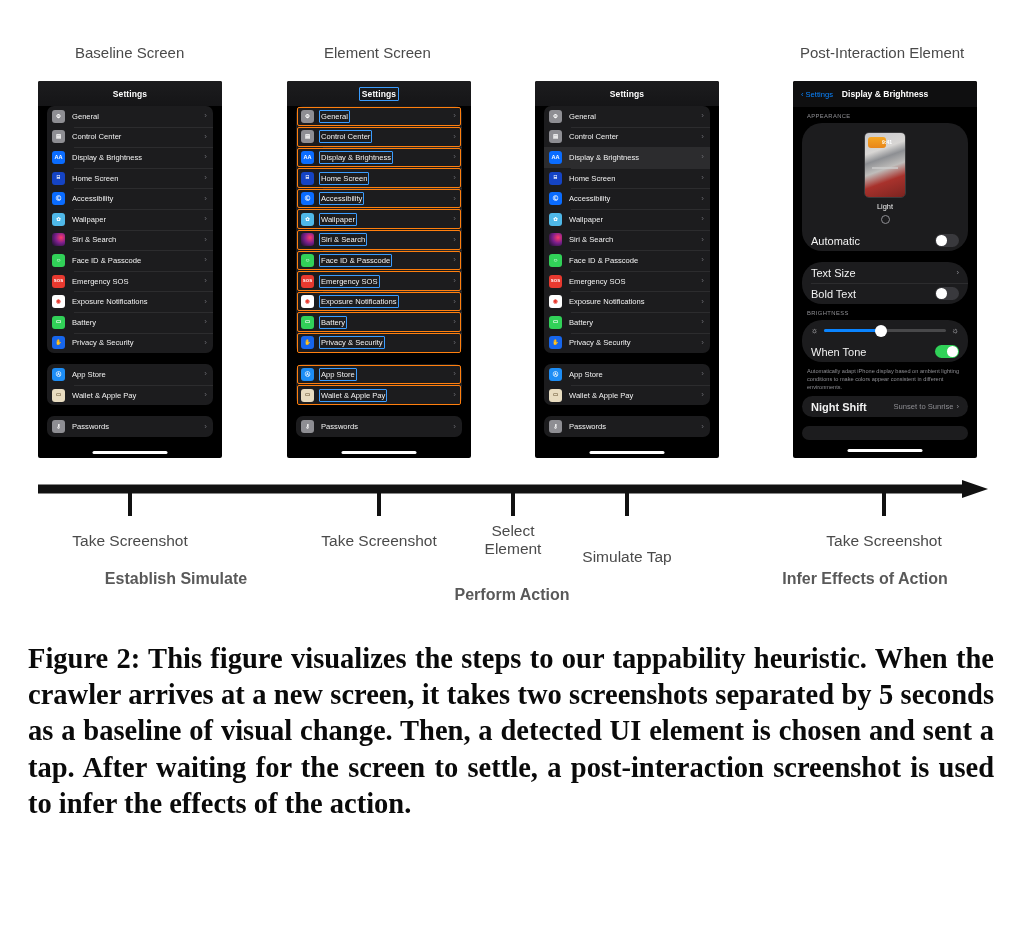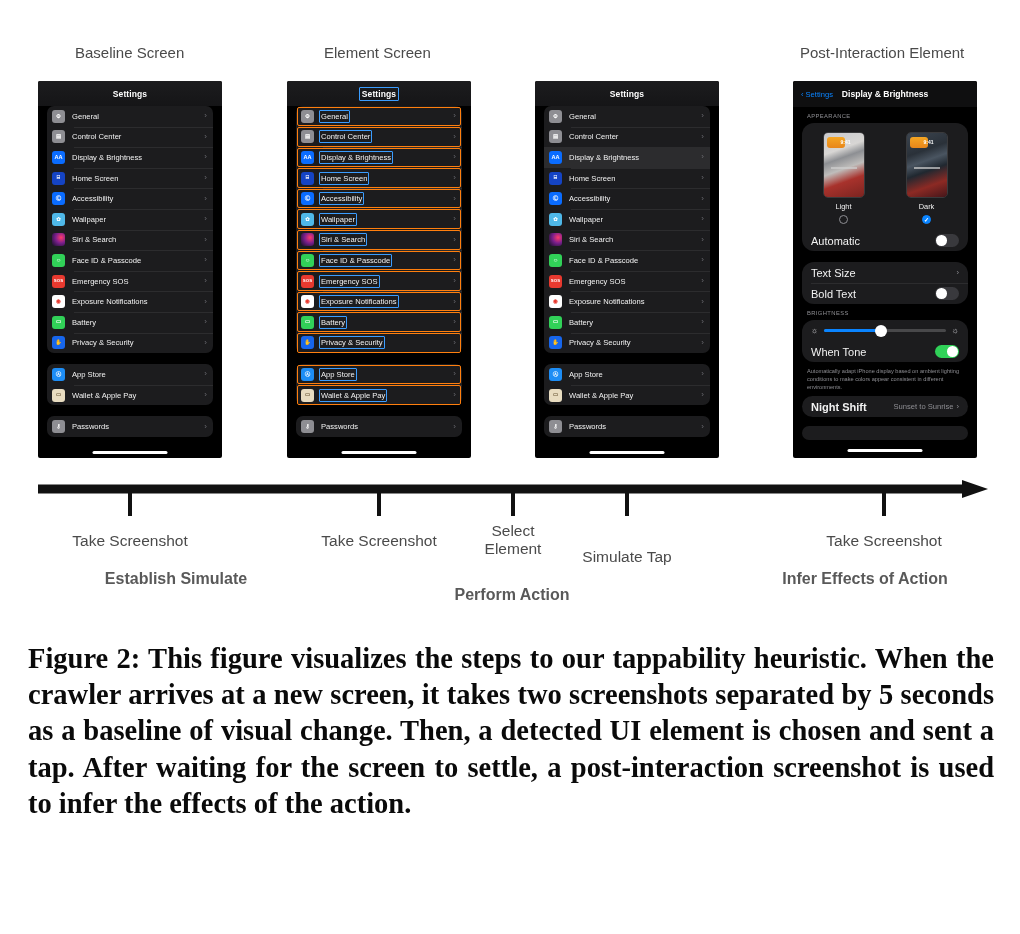--- a/index.html
+++ b/index.html
@@ -98,21 +98,21 @@
     color:#0a84ff;font-size:7.6px;display:flex;align-items:center;gap:2px;
   }
   .db-nav-title{
     position:absolute;left:50%;transform:translateX(-50%);
     font-size:8.6px;font-weight:bold;color:#ffffff;white-space:nowrap;
   }
   .sect-hdr{
     font-size:5.8px;color:#8e8e93;letter-spacing:.4px;
     padding:6px 0 4px 14px;text-transform:uppercase;
   }
-  .card{background:#1c1c1e;border-radius:12px;margin:0 9px;overflow:hidden;}
+  .card{background:#1c1c1e;border-radius:20px;margin:0 9px;overflow:hidden;}
   .appearance-body{display:flex;justify-content:space-around;padding:9px 0 6px;}
   .appr-opt{display:flex;flex-direction:column;align-items:center;gap:4px;}
   .thumb{
     width:40px;height:64px;border-radius:5px;overflow:hidden;position:relative;
     border:1px solid #3a3a3c;
   }
   .thumb .wall{position:absolute;inset:0;}
   .thumb.light .wall{
     background:
       linear-gradient(160deg,#c9c9cd 0%,#d8d6d4 28%,#8d8f93 40%,#bfbdbb 55%,#a8322c 72%,#7b2420 100%);
@@ -528,30 +528,20 @@
         <div class="appr-opt">
           <div class="thumb light">
             <div class="wall"></div>
             <div class="notifcard"></div>
             <div class="clock">9:41</div>
             <div class="bar"></div>
           </div>
           <div class="appr-label">Light</div>
           <div class="radio"></div>
         </div>
-        <div class="appr-opt">
-          <div class="thumb dark">
-            <div class="wall"></div>
-            <div class="notifcard"></div>
-            <div class="clock">9:41</div>
-            <div class="bar"></div>
-          </div>
-          <div class="appr-label">Dark</div>
-          <div class="radio on">✓</div>
-        </div>
       </div>
       <div class="crow">
         <span class="crow-label">Automatic</span>
         <span class="toggle">
             <span class="knob"></span>
           </span>
       </div>
     </div>
 
     <div class="gap-sm"></div>

